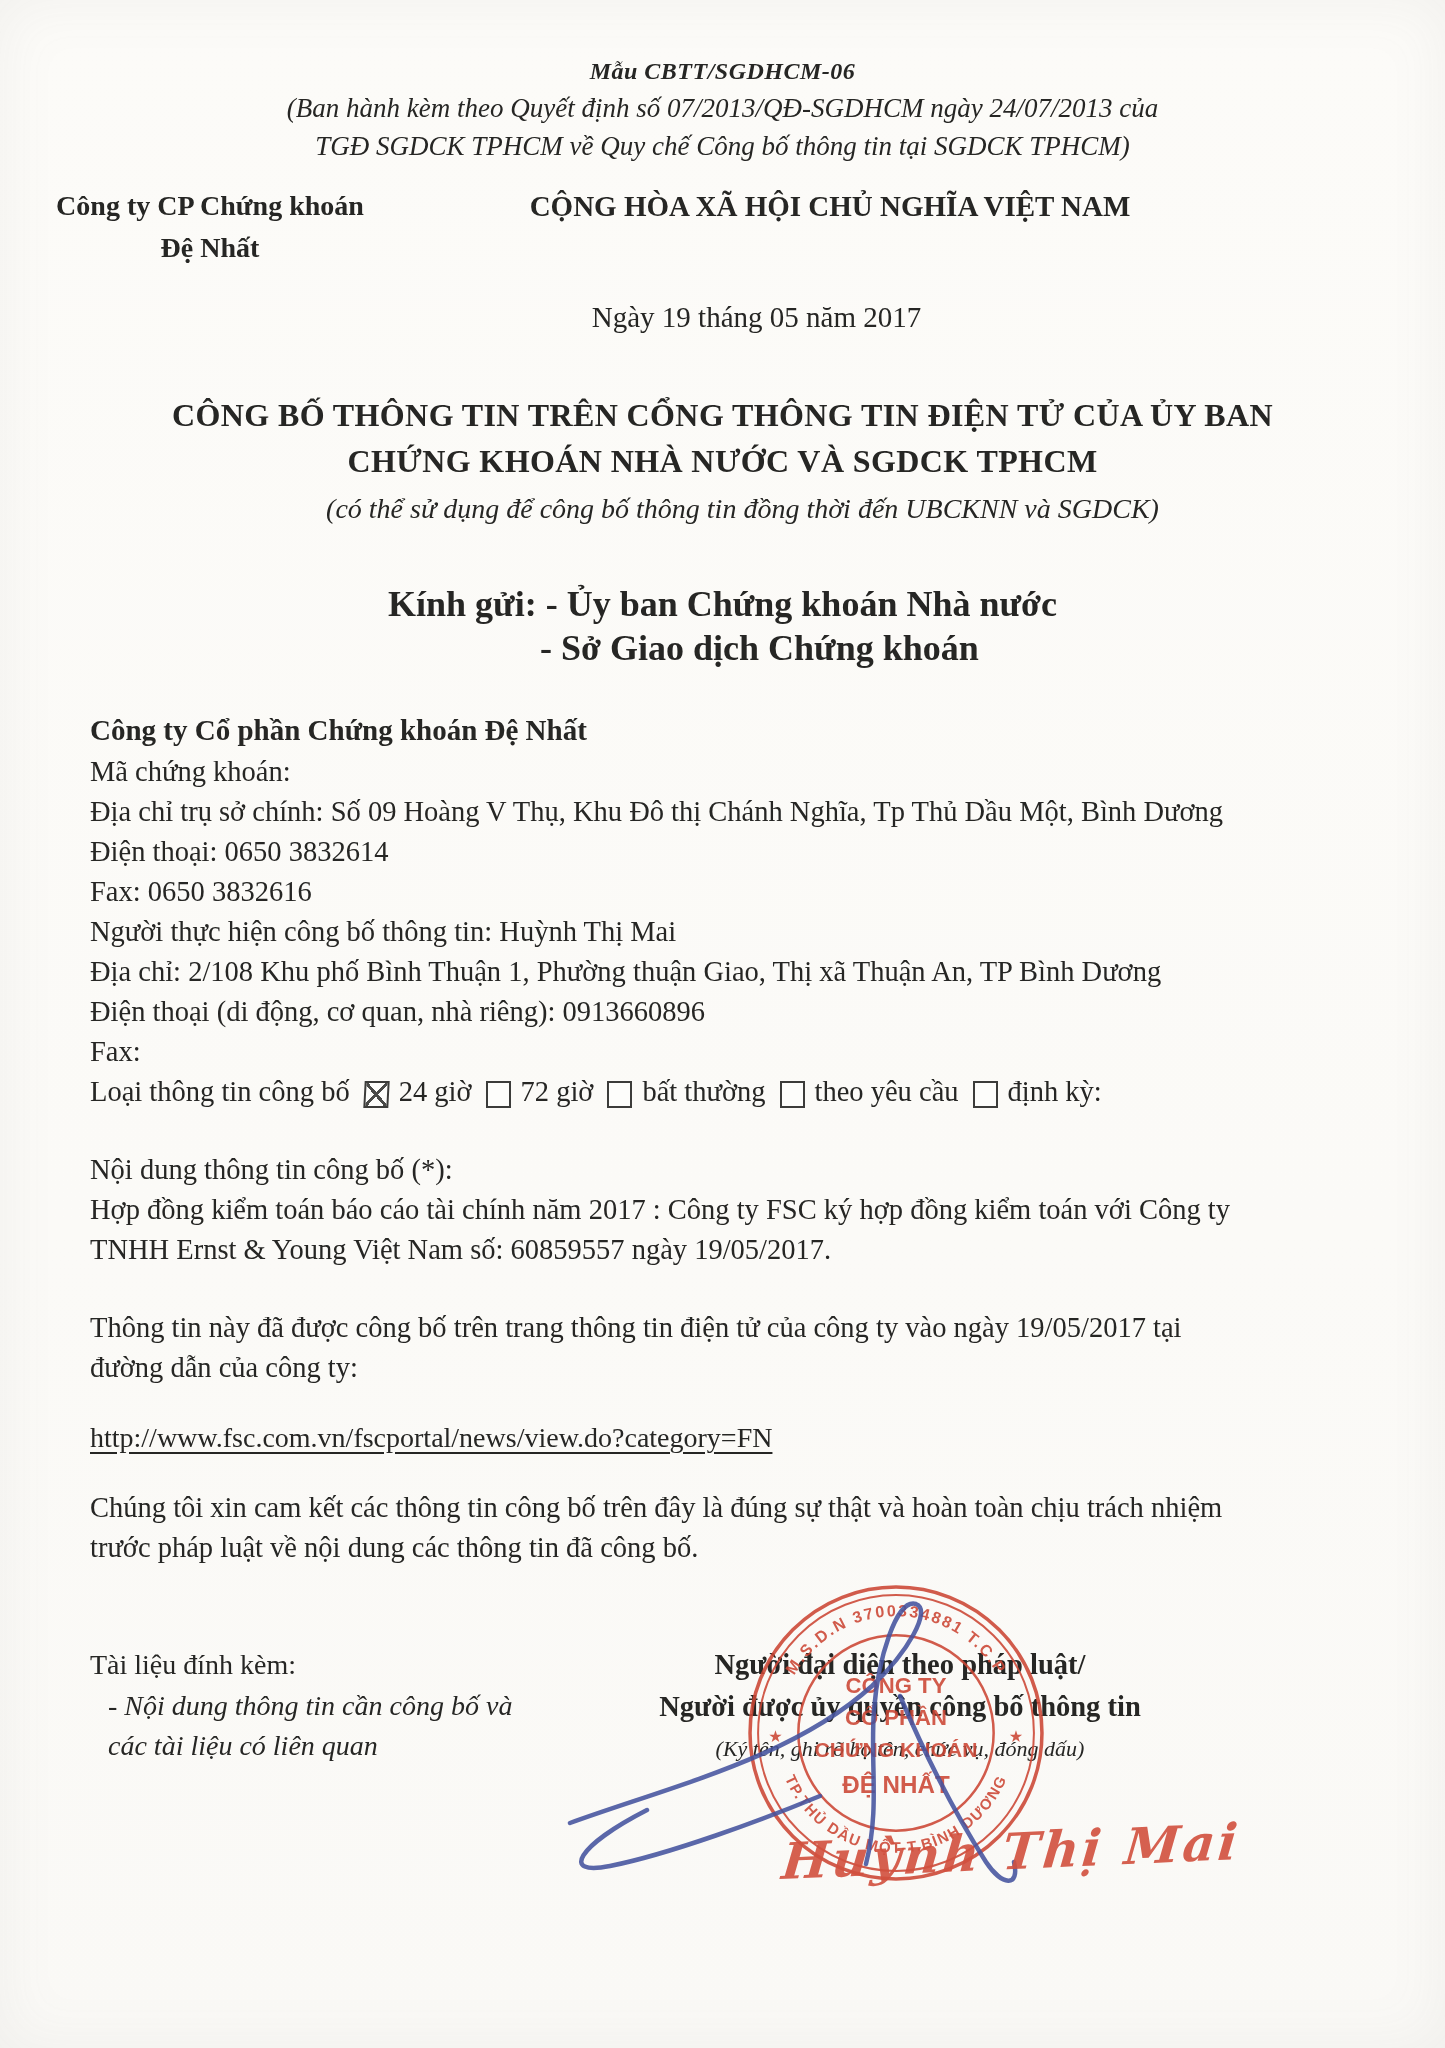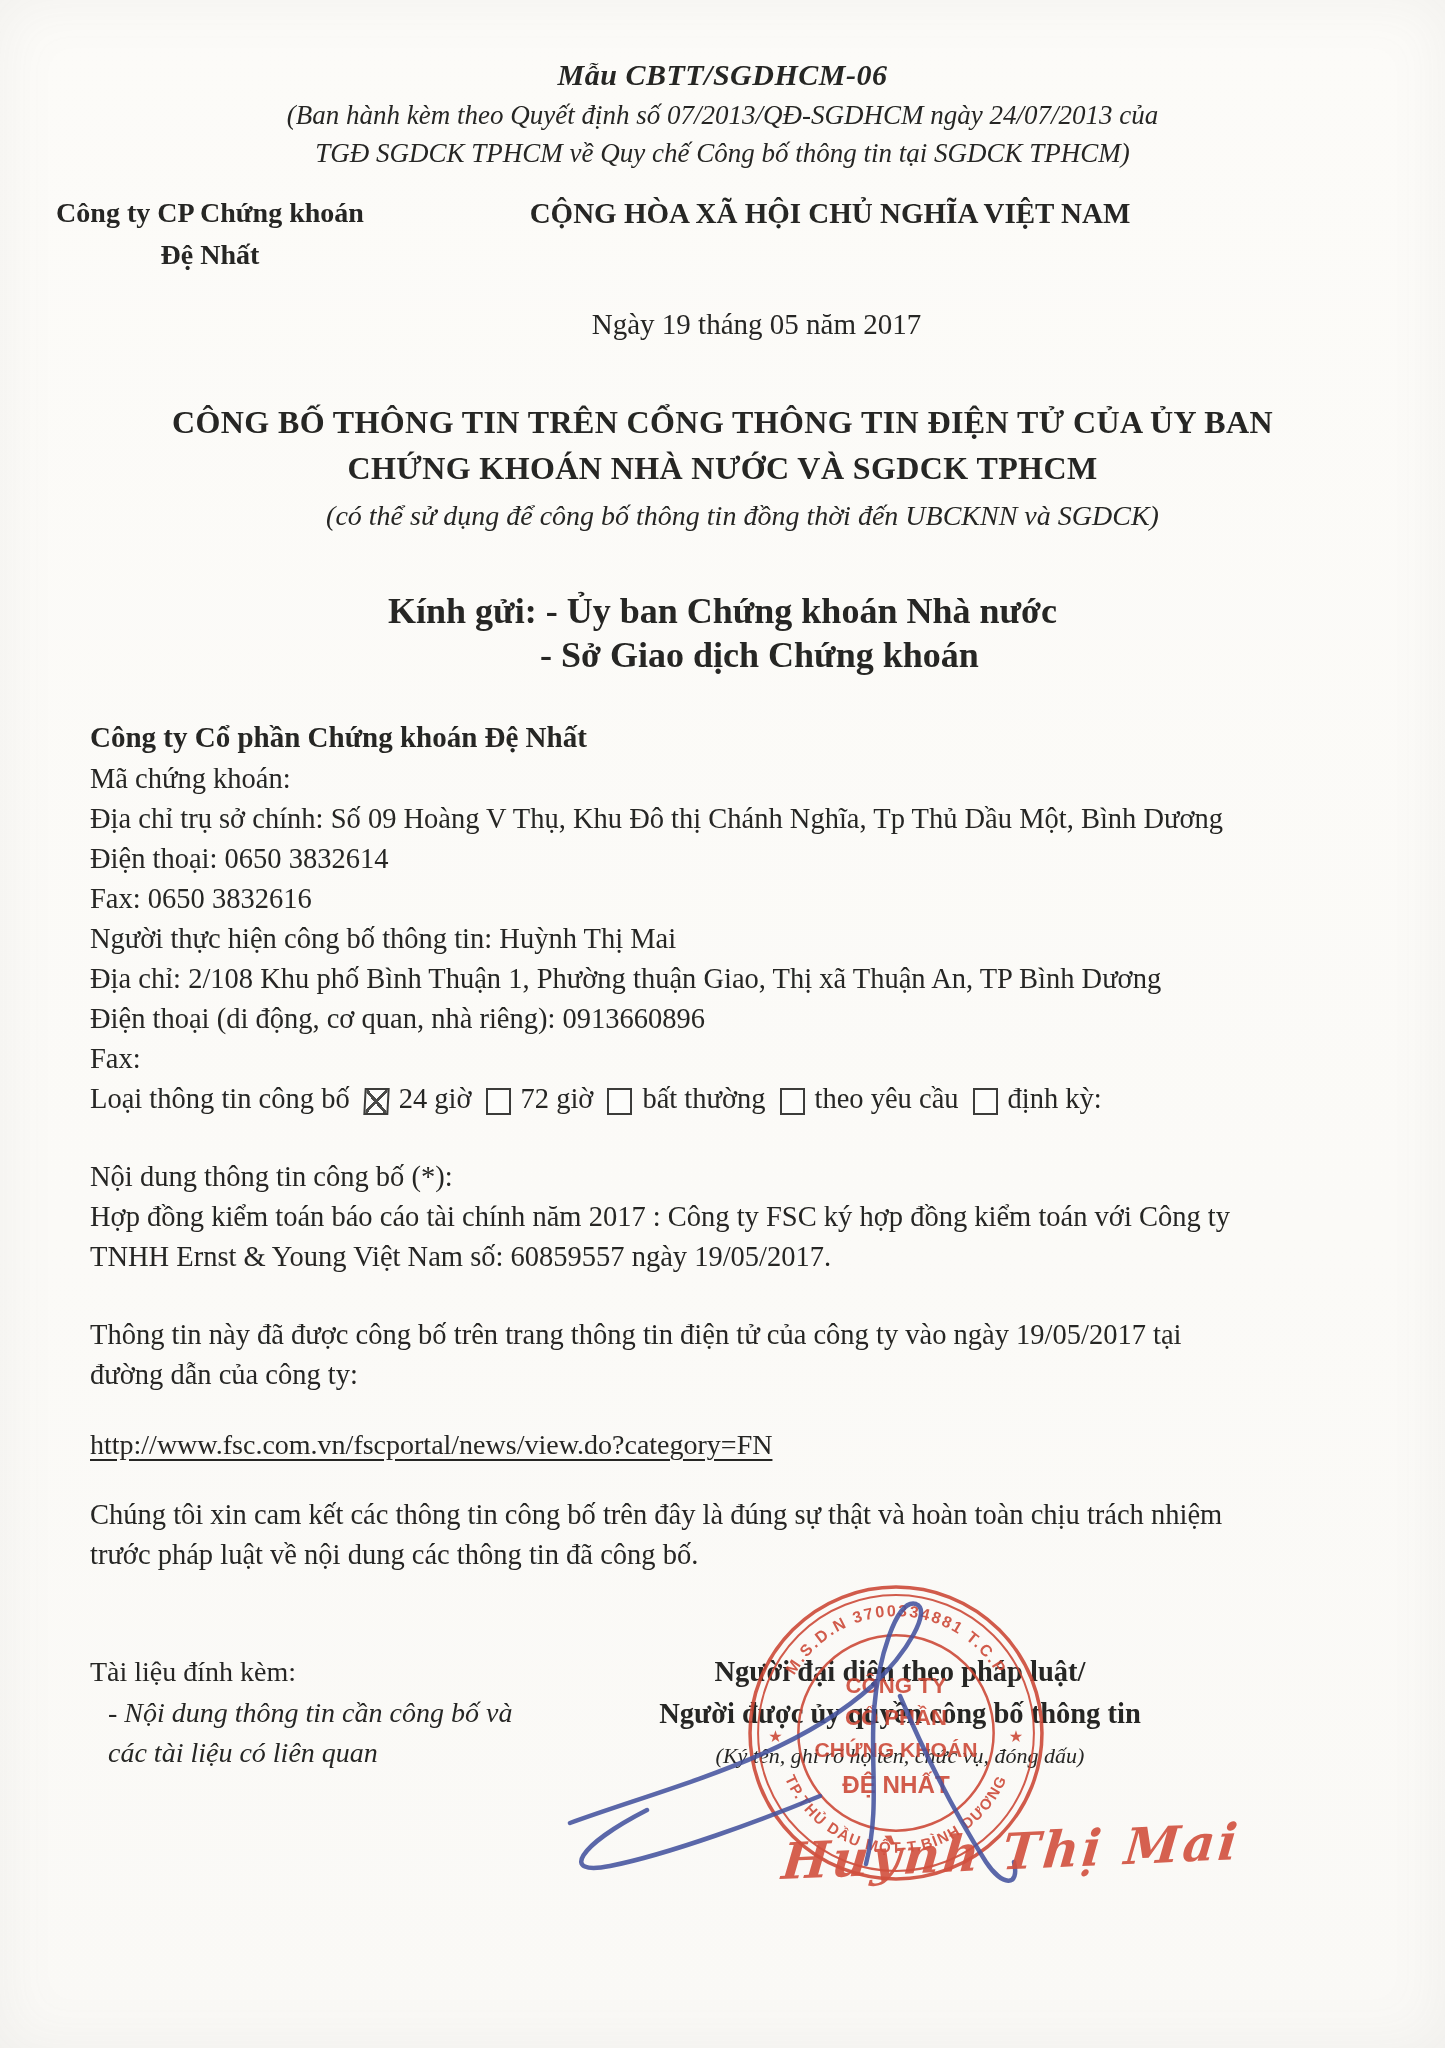--- a/index.html
+++ b/index.html
@@ -13,21 +13,21 @@
   .page{
     position:relative;
     width:1445px;height:2048px;
     background:linear-gradient(180deg,#fcfbf8 0%,#fbfaf7 60%,#faf9f6 100%);
     overflow:hidden;
     box-shadow:inset 0 0 60px rgba(120,120,110,0.08);
     box-sizing:border-box;
     padding-top:58px;
   }
   .center{text-align:center;}
-  .form-code{font-size:30px;font-weight:bold;font-style:italic;letter-spacing:.5px;}
+  .form-code{font-size:24px;font-weight:bold;font-style:italic;letter-spacing:.5px;}
   .issued{font-size:27px;font-style:italic;line-height:38px;margin-top:4px;}
   .header-row{display:flex;margin-top:20px;}
   .company-block{width:340px;margin-left:40px;text-align:center;font-weight:bold;font-size:28px;line-height:42px;}
   .motto-block{width:760px;margin-left:70px;text-align:center;font-weight:bold;line-height:42px;}
   .motto-1{font-size:29px;}
   .motto-2{font-size:29px;}
   .date-line{margin-top:32px;text-align:center;font-size:29px;transform:translateX(34px);}
   .doc-title{margin-top:58px;text-align:center;font-weight:bold;font-size:32px;line-height:46px;letter-spacing:.4px;}
   .doc-subtitle{text-align:center;font-style:italic;font-size:28px;font-weight:normal;margin-top:2px;letter-spacing:0;padding-left:40px;}
   .kinhgui{margin-top:50px;text-align:center;font-weight:bold;font-size:36px;line-height:44px;}

